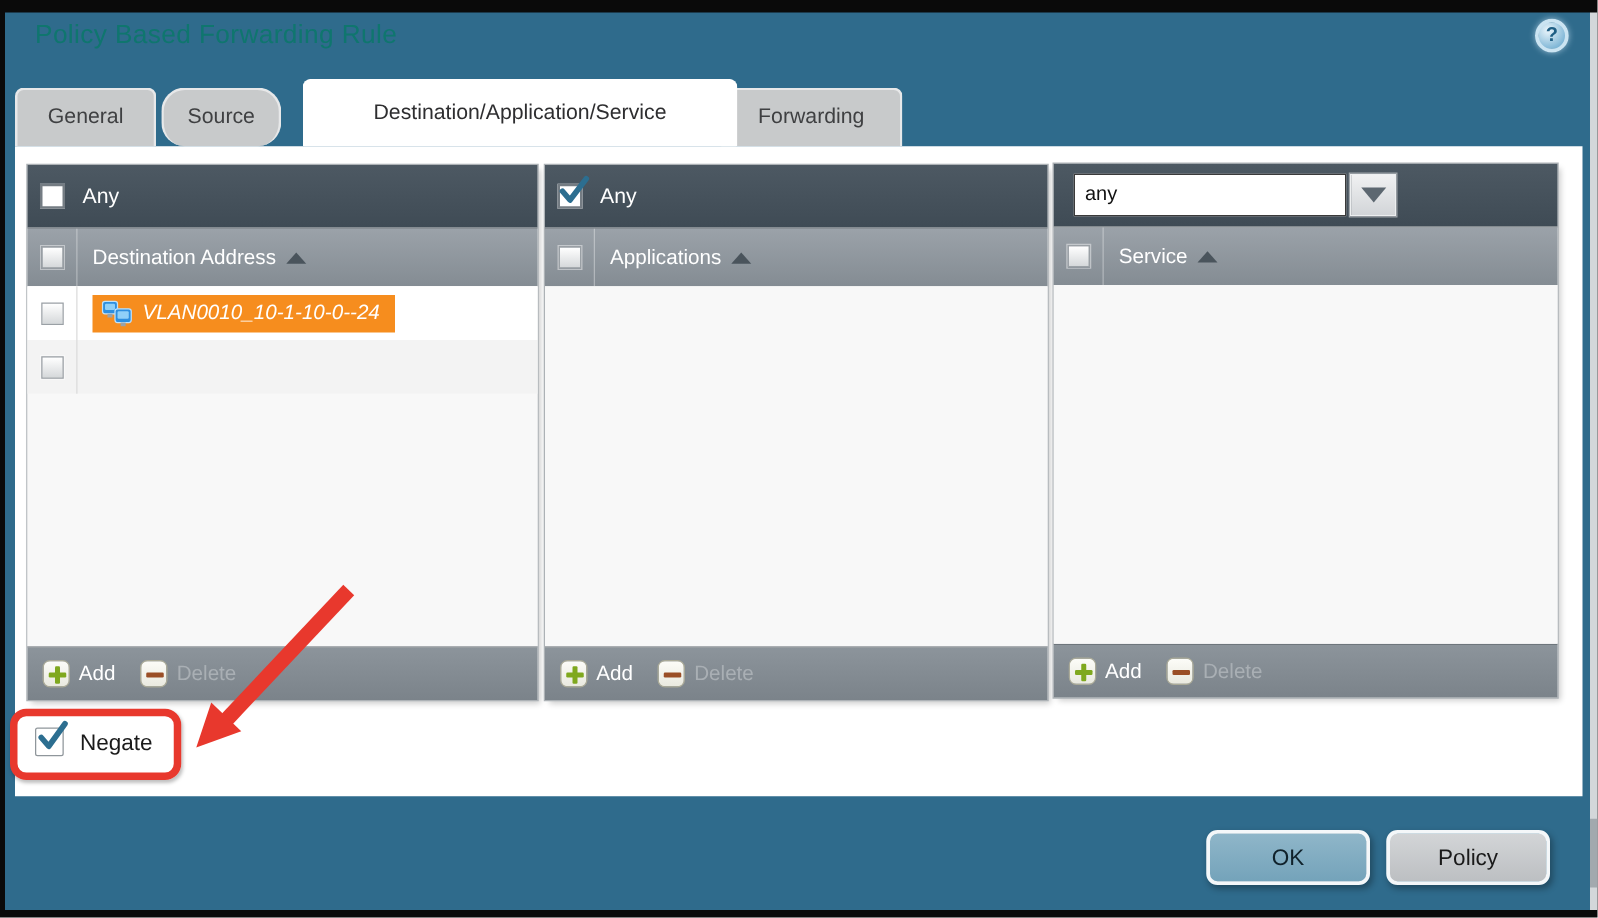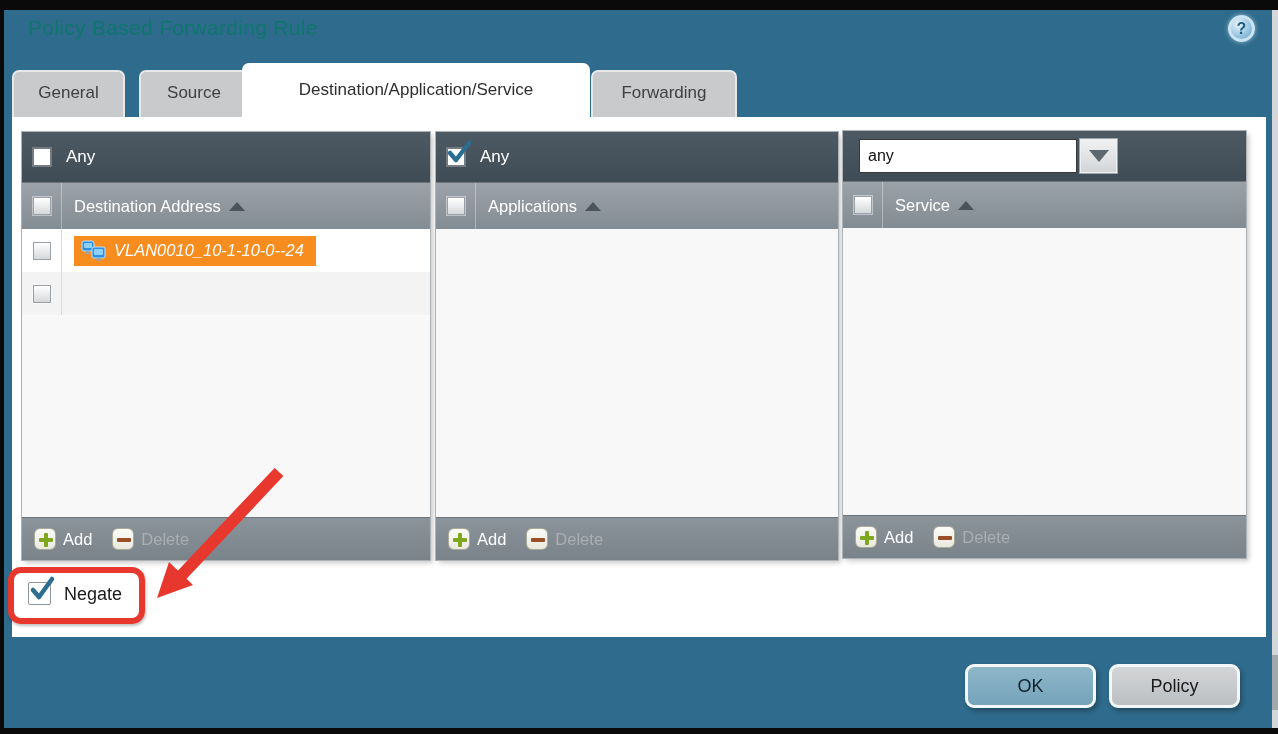--- a/index.html
+++ b/index.html
@@ -17,23 +17,23 @@
   .help { position:absolute; left:1228px; top:15px; width:27px; height:27px; border-radius:50%;
           border:3px solid #CBE4F2; background:radial-gradient(circle at 35% 30%, #EAF5FB, #7FB6D6 75%);
           color:#1E5E84; font-size:16px; font-weight:bold; text-align:center; line-height:21px;
           box-shadow:0 0 5px rgba(220,240,255,.6); cursor:pointer; }
 
   
   .tab { position:absolute; top:70px; height:47px; background:#C8CACB; border:2px solid #E7E8E9; border-bottom:none;
          border-radius:7px 7px 0 0; color:#3F4042; font-size:17px; text-align:center; line-height:42px; cursor:pointer; }
   .tab.active { top:63px; height:54px; background:#FFFFFF; border-color:#FFFFFF; color:#2E2E30; line-height:50px; z-index:3; }
   .tab-general    { left:12px;  width:113px; }
-  .tab-source     { left:139px; width:110px; }
+  .tab-source     { left:129px; width:96px;border-radius:19px; }
   .tab-dest       { left:242px; width:348px; }
-  .tab-forwarding { left:591px; width:146px; }
+  .tab-forwarding { left:576px; width:146px; }
 
   .panel { position:absolute; left:12px; top:117px; width:1254px; height:520px; background:#FFFFFF; z-index:2; }
 
   
   .col { position:absolute; display:flex; flex-direction:column; z-index:4;
          box-shadow:0 0 0 1px #ADB2B6, 3px 3px 5px rgba(0,0,0,.22); background:#F8F8F8; }
   .col1 { left:22px;  top:132px; width:408px; height:428px; }
   .col2 { left:436px; top:132px; width:402px; height:428px; }
   .col3 { left:843px; top:131px; width:403px; height:427px; }
 

